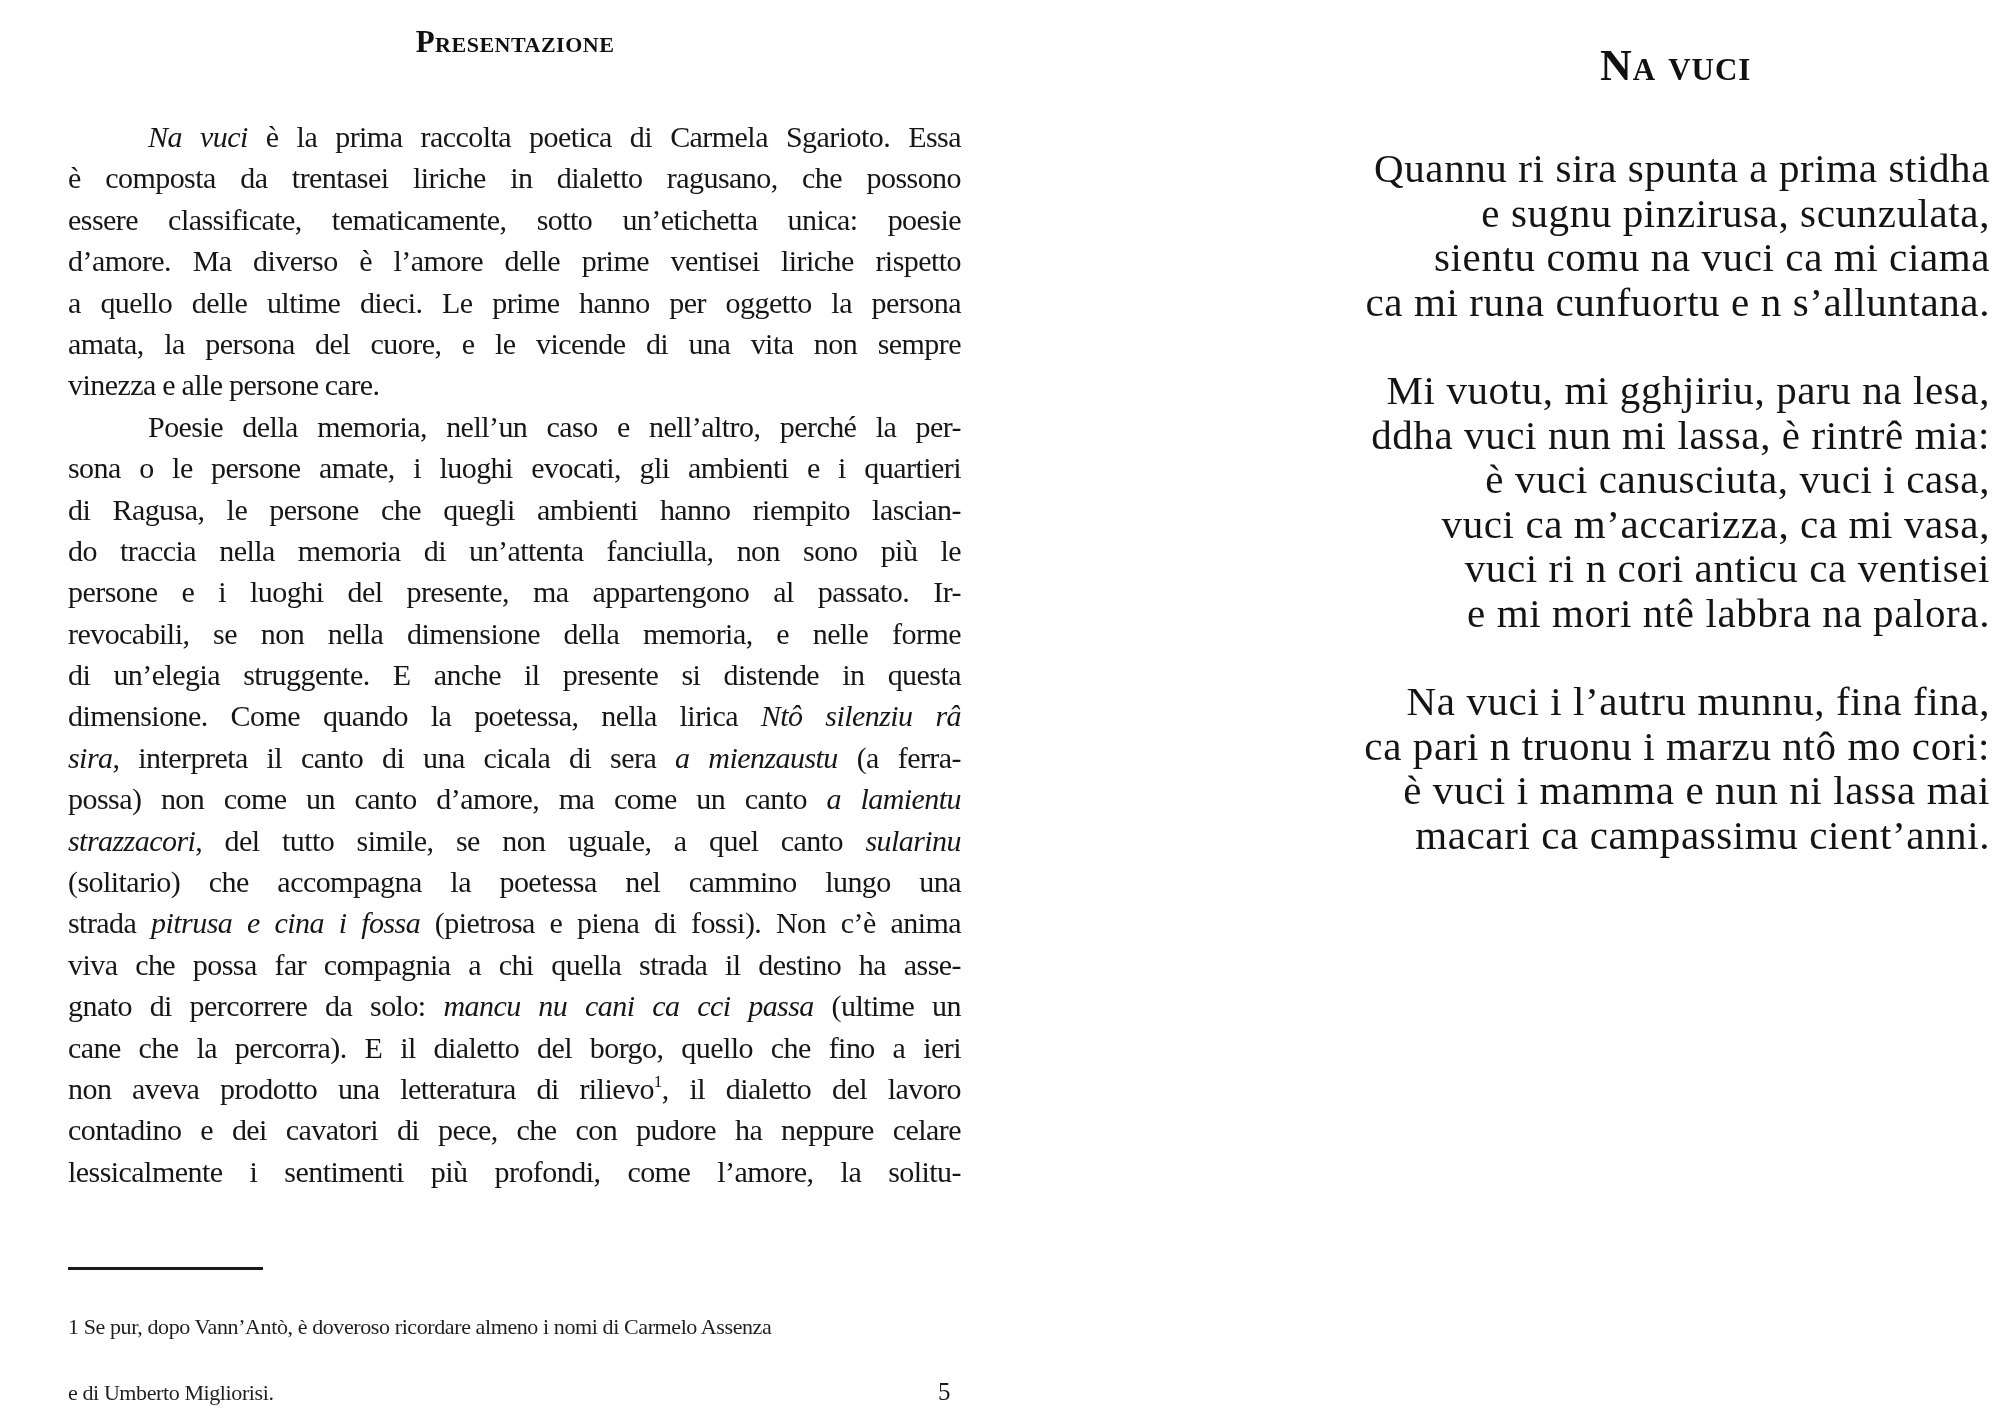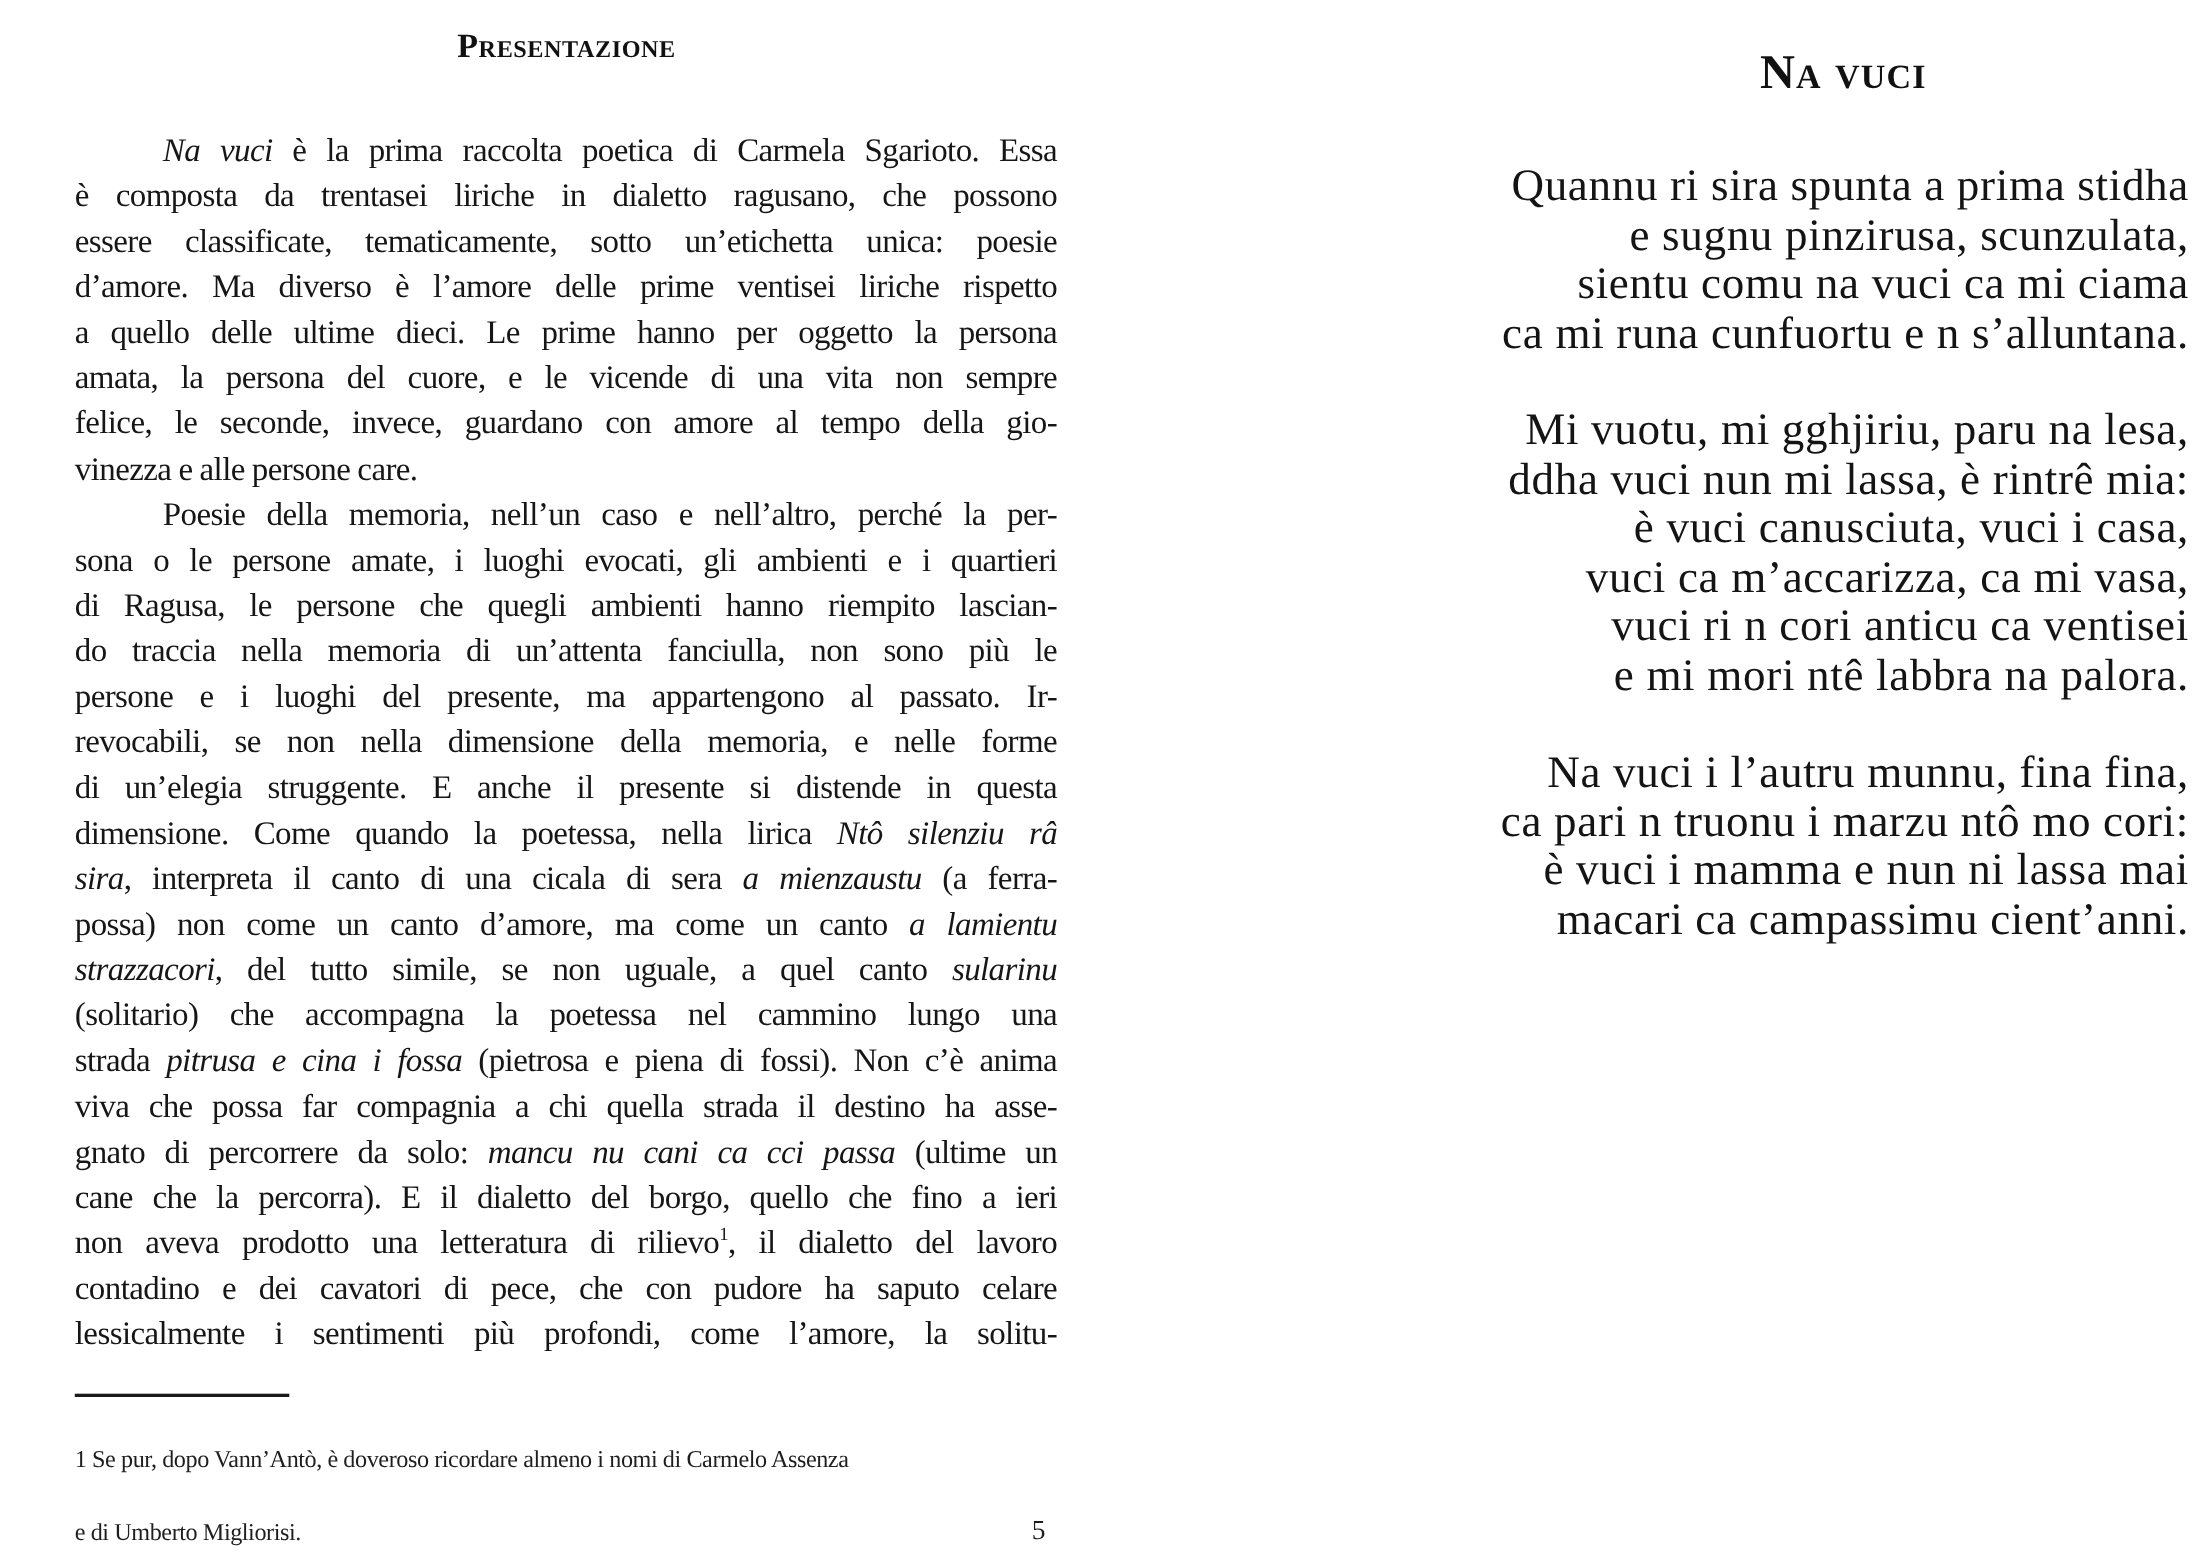--- a/index.html
+++ b/index.html
@@ -146,40 +146,39 @@
 
 <section class="page-left">
   <h1 class="left-title">Presentazione</h1>
   <div class="prose" id="prose">
       <span class="line indent"><em>Na vuci</em><span> è la prima raccolta poetica di Carmela Sgarioto. Essa</span></span>
       <span class="line"><span>è composta da trentasei liriche in dialetto ragusano, che possono</span></span>
       <span class="line"><span>essere classificate, tematicamente, sotto un’etichetta unica: poesie</span></span>
       <span class="line"><span>d’amore. Ma diverso è l’amore delle prime ventisei liriche rispetto</span></span>
       <span class="line"><span>a quello delle ultime dieci. Le prime hanno per oggetto la persona</span></span>
       <span class="line"><span>amata, la persona del cuore, e le vicende di una vita non sempre</span></span>
-      <span class="line"><span>felice, le seconde, invece, guardano con amore al tempo della gio-</span></span>
       <span class="line last"><span>vinezza e alle persone care.</span></span>
       <span class="line indent"><span>Poesie della memoria, nell’un caso e nell’altro, perché la per-</span></span>
       <span class="line"><span>sona o le persone amate, i luoghi evocati, gli ambienti e i quartieri</span></span>
       <span class="line"><span>di Ragusa, le persone che quegli ambienti hanno riempito lascian-</span></span>
       <span class="line"><span>do traccia nella memoria di un’attenta fanciulla, non sono più le</span></span>
       <span class="line"><span>persone e i luoghi del presente, ma appartengono al passato. Ir-</span></span>
       <span class="line"><span>revocabili, se non nella dimensione della memoria, e nelle forme</span></span>
       <span class="line"><span>di un’elegia struggente. E anche il presente si distende in questa</span></span>
       <span class="line"><span>dimensione. Come quando la poetessa, nella lirica </span><em>Ntô silenziu râ</em></span>
       <span class="line"><em>sira</em><span>, interpreta il canto di una cicala di sera </span><em>a mienzaustu</em><span> (a ferra-</span></span>
       <span class="line"><span>possa) non come un canto d’amore, ma come un canto </span><em>a lamientu</em></span>
       <span class="line"><em>strazzacori</em><span>, del tutto simile, se non uguale, a quel canto </span><em>sularinu</em></span>
       <span class="line"><span>(solitario) che accompagna la poetessa nel cammino lungo una</span></span>
       <span class="line"><span>strada </span><em>pitrusa e cina i fossa</em><span> (pietrosa e piena di fossi). Non c’è anima</span></span>
       <span class="line"><span>viva che possa far compagnia a chi quella strada il destino ha asse-</span></span>
       <span class="line"><span>gnato di percorrere da solo: </span><em>mancu nu cani ca cci passa</em><span> (ultime un</span></span>
       <span class="line"><span>cane che la percorra). E il dialetto del borgo, quello che fino a ieri</span></span>
       <span class="line"><span>non aveva prodotto una letteratura di rilievo</span><sup>1</sup><span>, il dialetto del lavoro</span></span>
-      <span class="line"><span>contadino e dei cavatori di pece, che con pudore ha saputo celare</span></span>
+      <span class="line"><span>contadino e dei cavatori di pece, che con pudore ha neppure celare</span></span>
       <span class="line"><span>lessicalmente i sentimenti più profondi, come l’amore, la solitu-</span></span>
     </div>
   <div class="footnote-rule"></div>
   <div class="footnote">
     <span class="line">1 Se pur, dopo Vann’Antò, è doveroso ricordare almeno i nomi di Carmelo Assenza</span>
     <span class="line">e di Umberto Migliorisi.</span>
   </div>
   <div class="page-number">5</div>
 </section>
 

